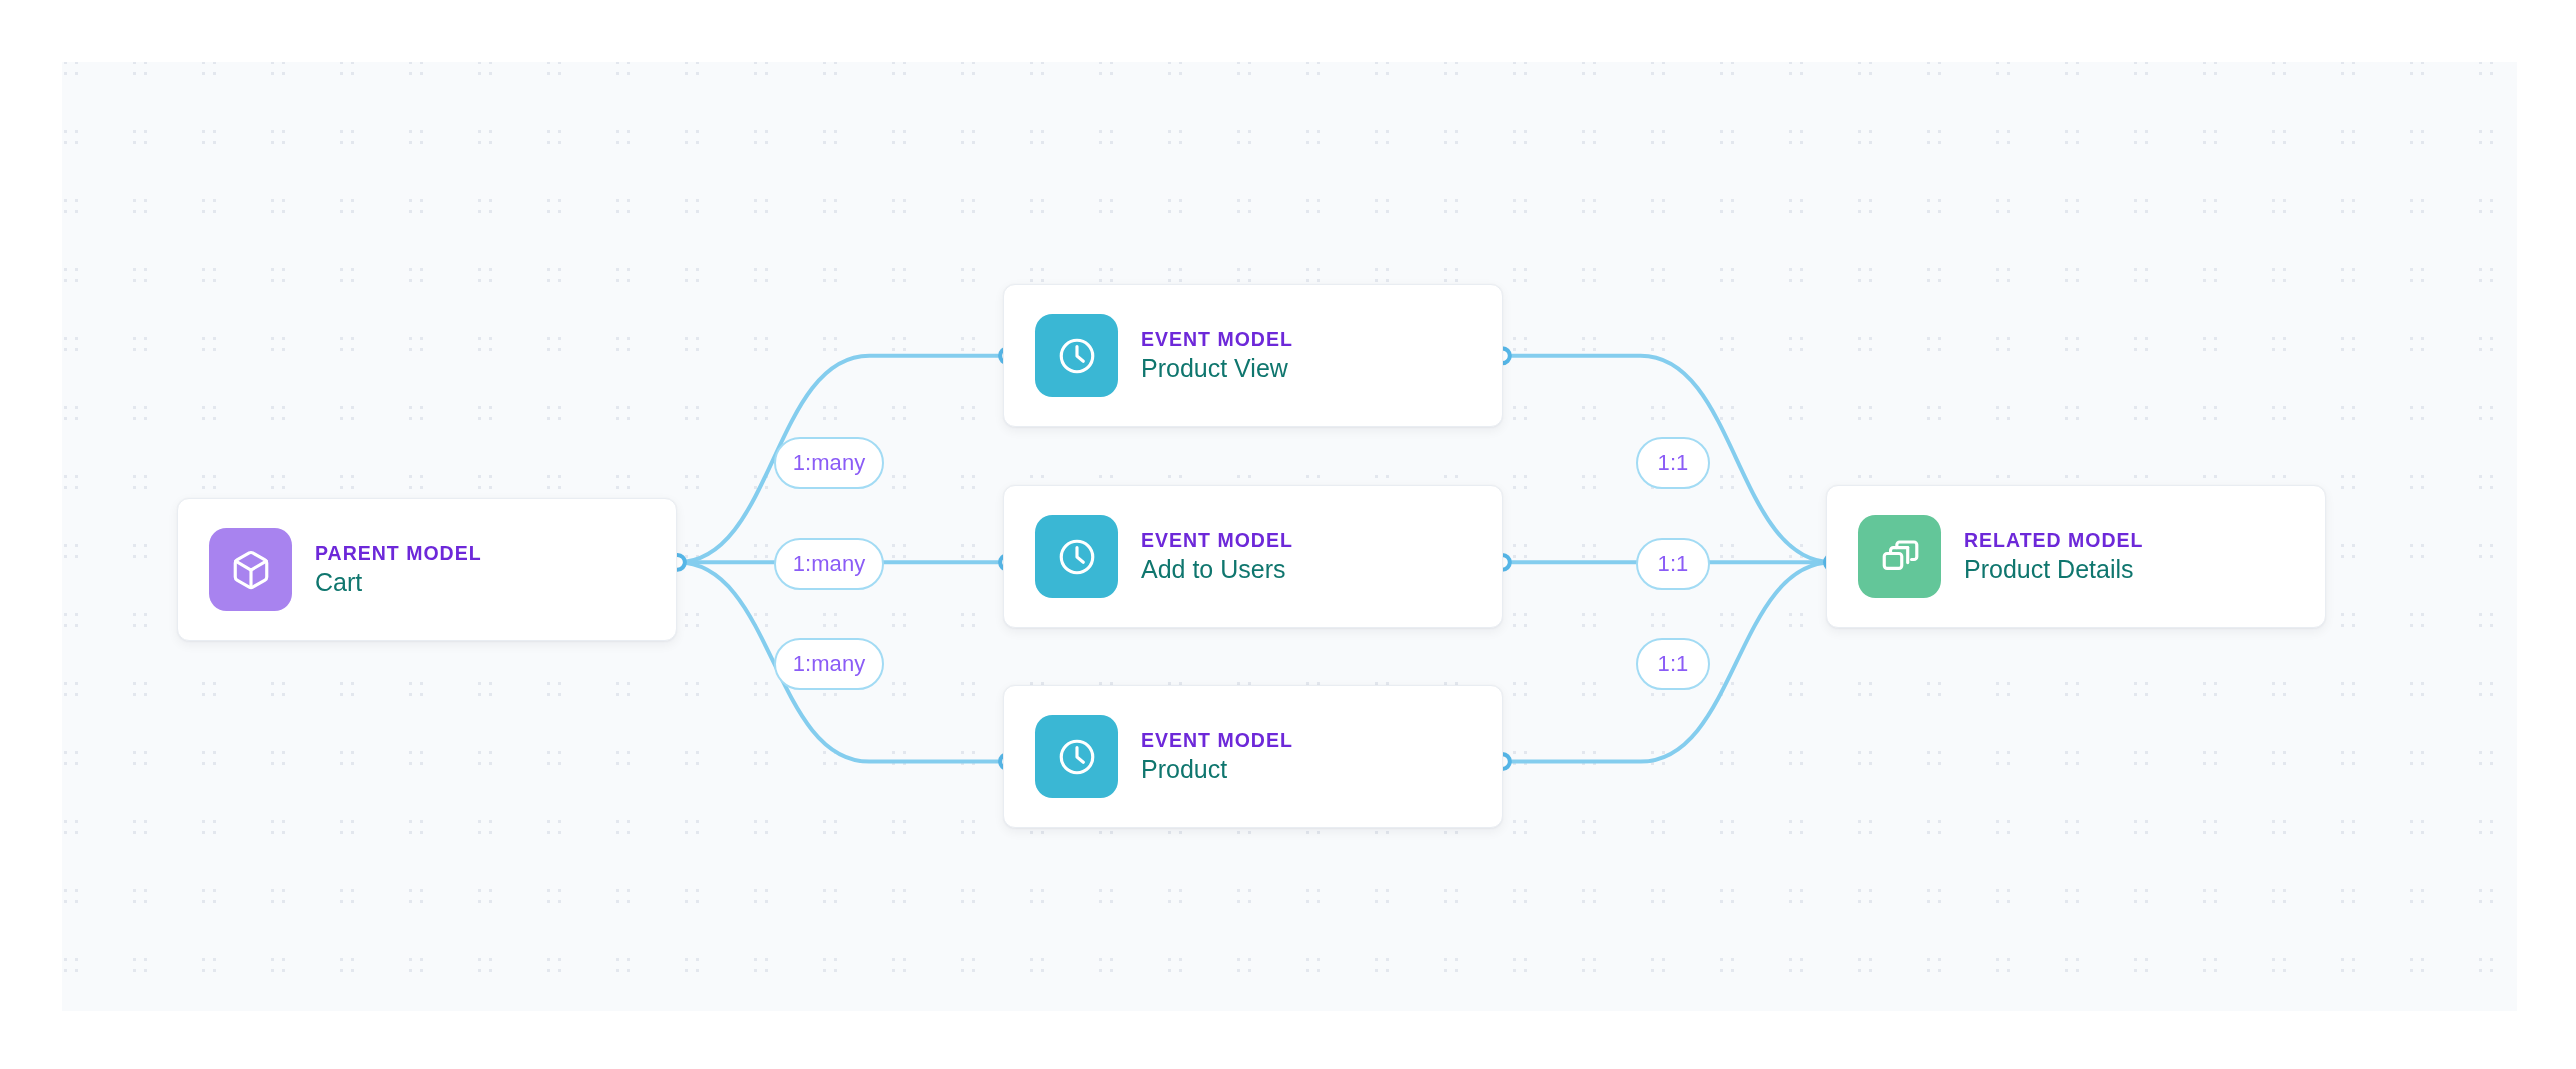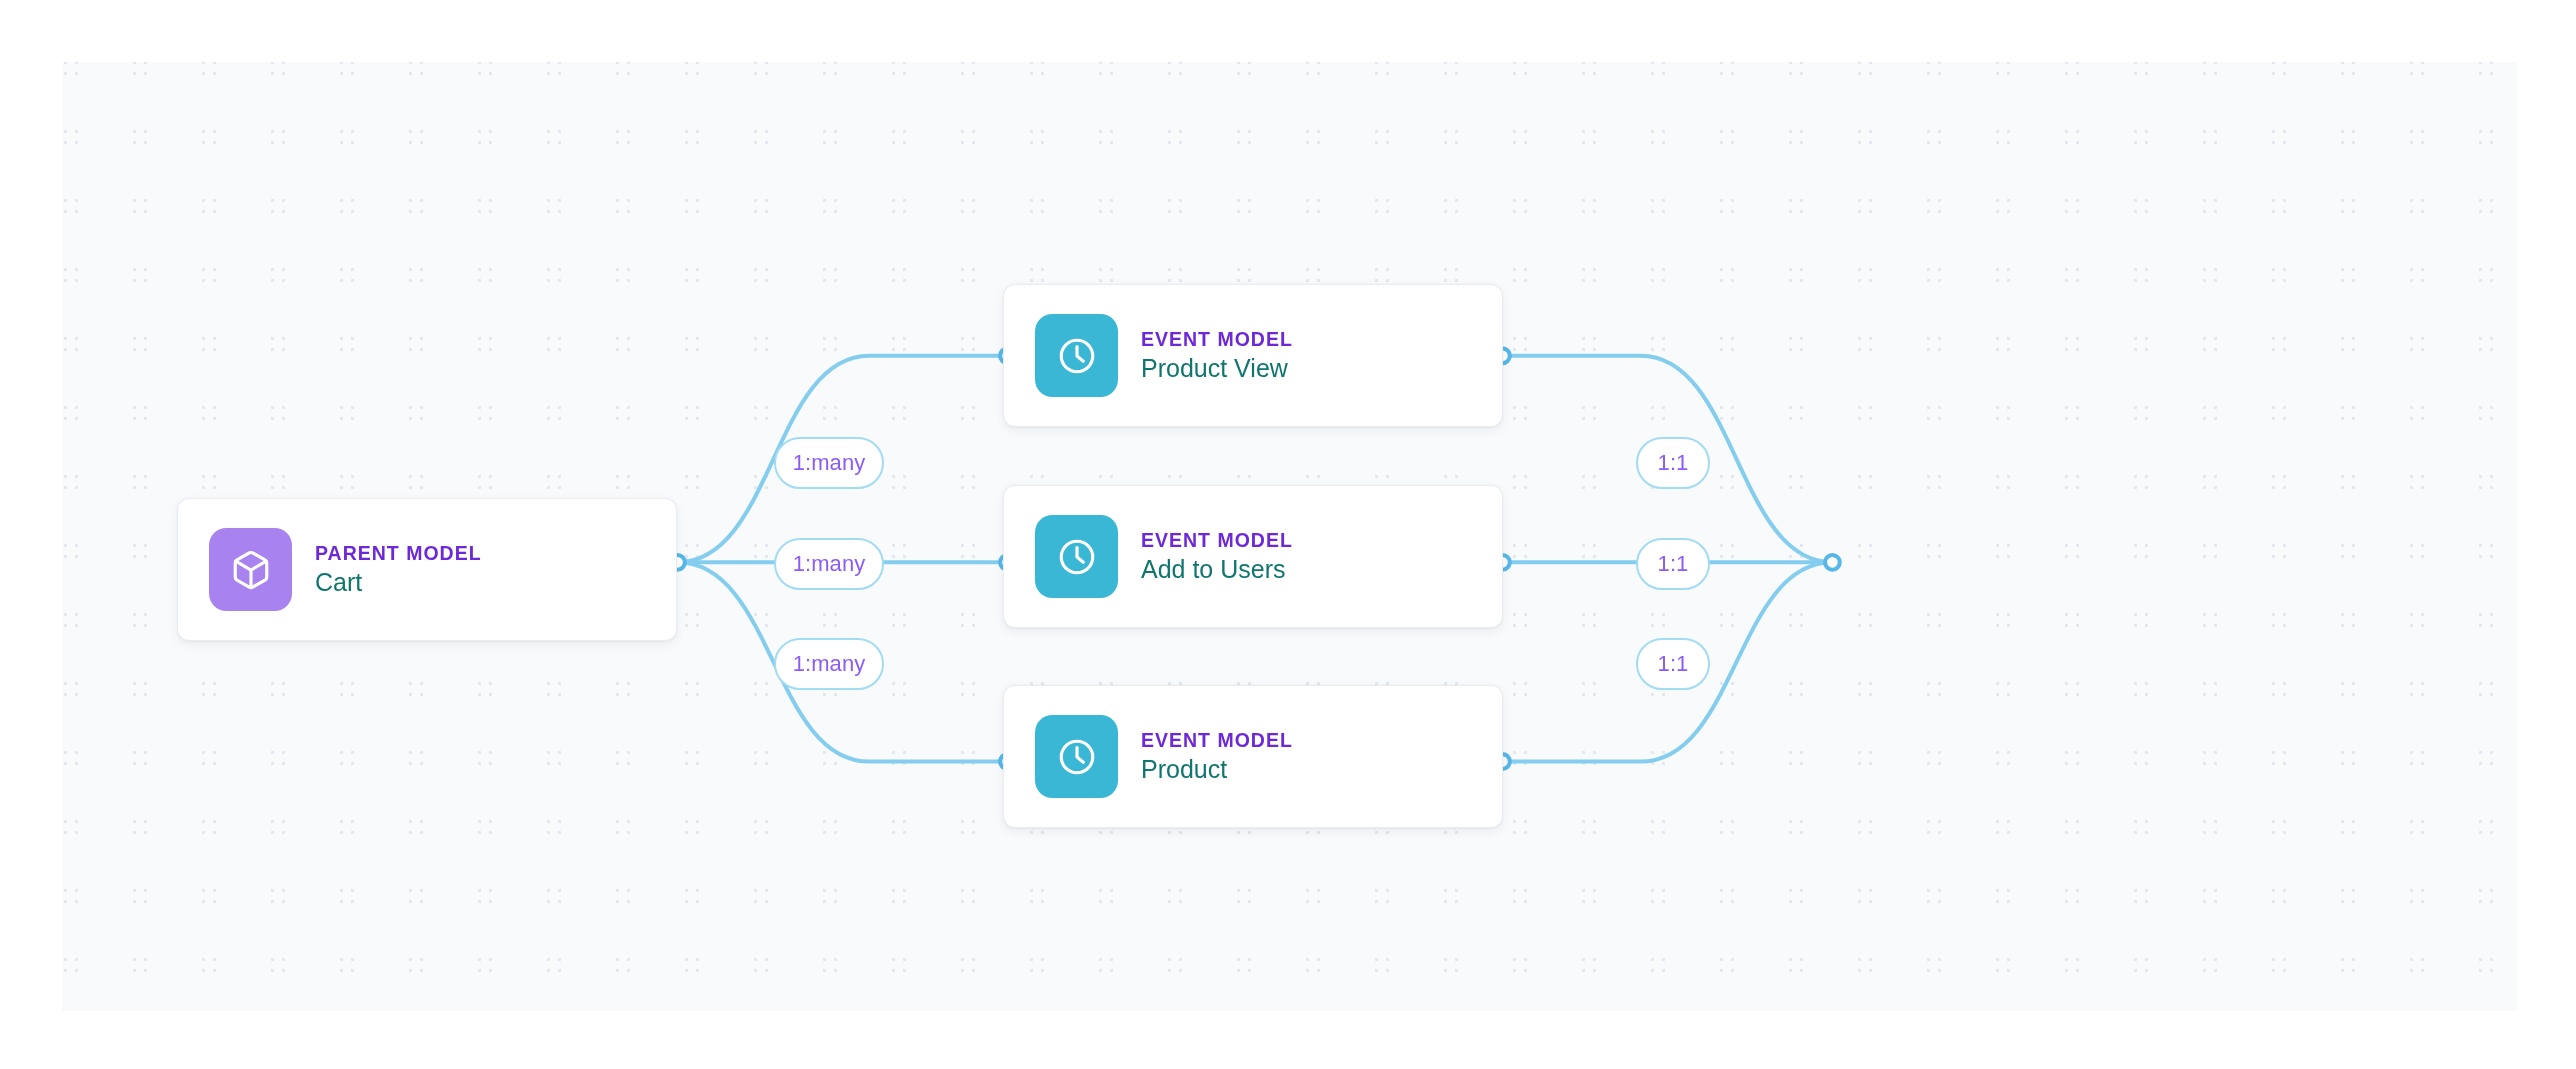--- a/index.html
+++ b/index.html
@@ -189,20 +189,36 @@
             <polyline points="12 6.6 12 12 15.6 15"></polyline>
           </svg>
         </span>
       </div>
       <div class="node-text">
         <span class="node-kicker">EVENT MODEL</span>
         <span class="node-title">Product</span>
       </div>
     </div>
 
+    <div class="node" style="left:1764px; top:423px; width:500px; height:143px;">
+      <div class="node-icon" style="background:#63c699;">
+        <span>
+          <svg viewBox="0 0 24 24" fill="none" stroke="#ffffff" stroke-width="1.8" stroke-linecap="round" stroke-linejoin="round">
+            <rect x="3" y="10" width="10" height="8.5" rx="1.6"></rect>
+            <path d="M6.6 10V8.2a1.6 1.6 0 0 1 1.6-1.6h8.2"></path>
+            <path d="M16.4 6.6v8.6"></path>
+            <path d="M10.2 6.6V5a1.6 1.6 0 0 1 1.6-1.6H20A1.6 1.6 0 0 1 21.6 5v6.8A1.6 1.6 0 0 1 20 13.4h-1.4"></path>
+          </svg>
+        </span>
+      </div>
+      <div class="node-text">
+        <span class="node-kicker">RELATED MODEL</span>
+        <span class="node-title">Product Details</span>
+      </div>
+    </div>
 
     <div class="rel-badge rel-many" style="left:712px; top:375px;">1:many</div>
     <div class="rel-badge rel-many" style="left:712px; top:476px;">1:many</div>
     <div class="rel-badge rel-many" style="left:712px; top:576px;">1:many</div>
 
     <div class="rel-badge rel-one" style="left:1574px; top:375px;">1:1</div>
     <div class="rel-badge rel-one" style="left:1574px; top:476px;">1:1</div>
     <div class="rel-badge rel-one" style="left:1574px; top:576px;">1:1</div>
 
   </div>

